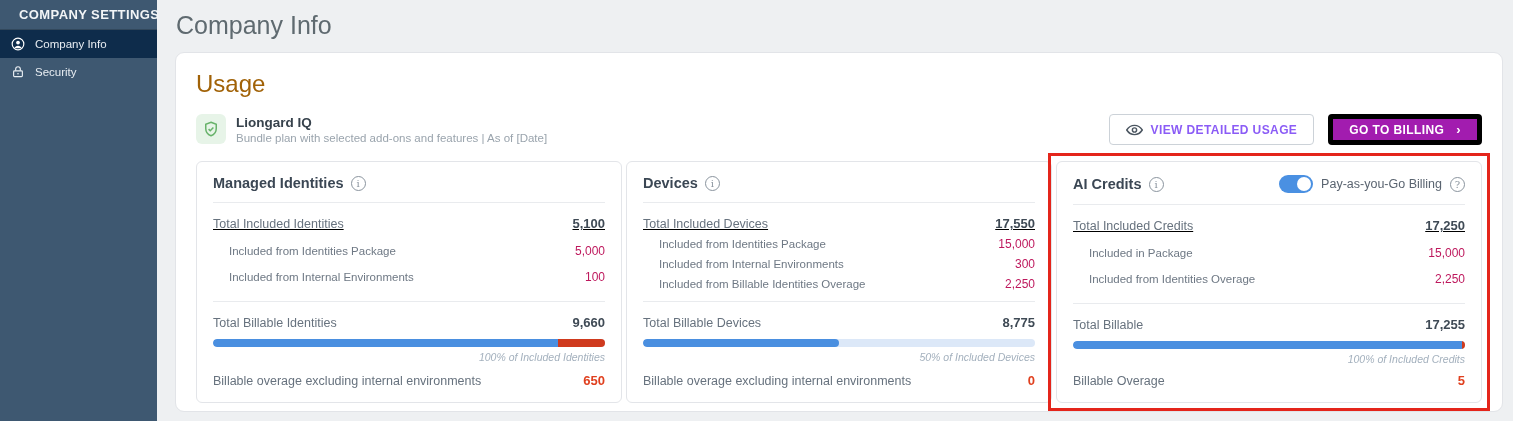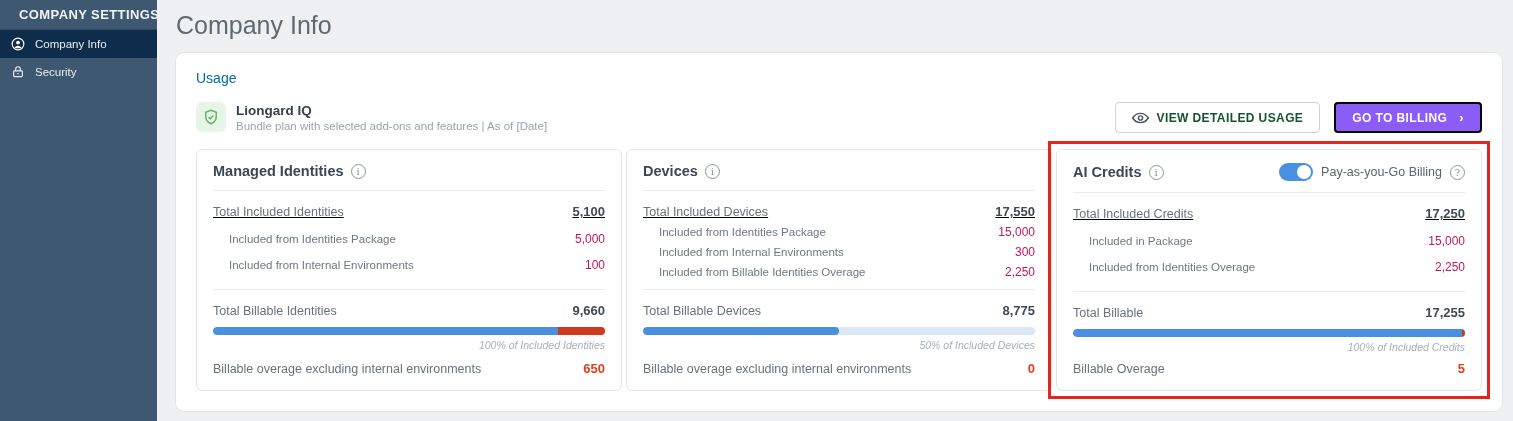--- a/index.html
+++ b/index.html
@@ -23,37 +23,37 @@
     align-items:center; justify-content:center; }
   .side-icon svg { width:14px; height:14px; }
 
   
   .main { position:absolute; left:157px; top:0; right:0; bottom:0; }
   .page-title { font-size:25px; color:#5f6a70; padding:11px 0 0 19px; font-weight:400; }
 
   .usage-card { position:absolute; left:18px; top:52px; right:10px; bottom:9px;
     background:#fff; border:1px solid #e2e4e8; border-radius:9px;
     padding:17px 20px 0 20px; }
-  .usage-title { font-size:14px; color:#0369a1; font-weight:400; }
+  .usage-title { font-size:24px; color:#a16207; font-weight:400; }
 
   .plan-row { display:flex; align-items:flex-start; justify-content:space-between;
     margin-top:16px; }
   .plan-left { display:flex; gap:10px; align-items:center; }
   .plan-badge { width:30px; height:30px; border-radius:6px; background:#e7f4e8;
     display:flex; align-items:center; justify-content:center; }
   .plan-name { font-size:13.5px; font-weight:bold; color:#37424c; }
   .plan-desc { font-size:11.5px; color:#9aa4ad; margin-top:2px; }
   .plan-desc .asof { }
 
   .plan-actions { display:flex; gap:14px; align-items:center; }
   .btn { height:31px; display:flex; align-items:center; gap:8px; cursor:pointer;
     border-radius:4px; font-size:12px; font-weight:bold; letter-spacing:.4px;
     padding:0 16px; user-select:none; }
-  .btn-outline { background:#fff; border:1px solid #ccd2d8; color:#14532d; }
-  .btn-primary { background:#8b5cf6; border:2px solid #000000; color:#fff; }
+  .btn-outline { background:#fff; border:1px solid #ccd2d8; color:#8b5cf6; }
+  .btn-primary { background:#a21caf; border:5px solid #000000; color:#fff; }
   .btn-primary .chev { font-size:13px; font-weight:bold; margin-left:4px; }
 
   
   .cards-row { display:flex; gap:4px; margin-top:16px; }
   .stat-card-wrap { flex:1 1 0; position:relative; }
   .stat-card { background:#fff; border:1px solid #e3e5e9; border-radius:6px;
     padding:13px 16px 14px 16px; height:242px; display:flex; flex-direction:column; }
   .card-head { display:flex; align-items:center; justify-content:space-between; }
   .card-head-left { display:flex; align-items:center; gap:7px; }
   .card-title { font-size:14.5px; font-weight:bold; color:#3b4754; }

